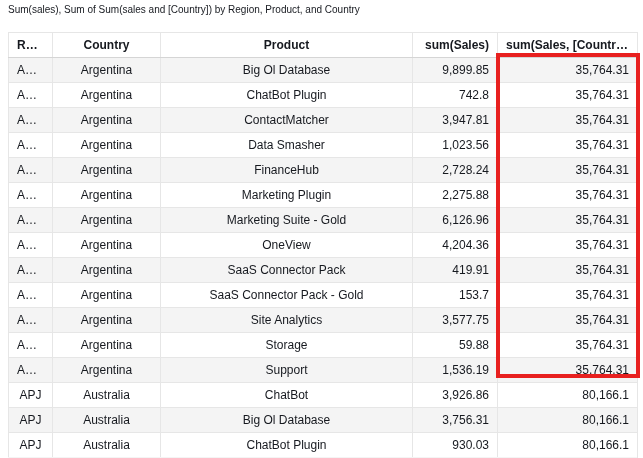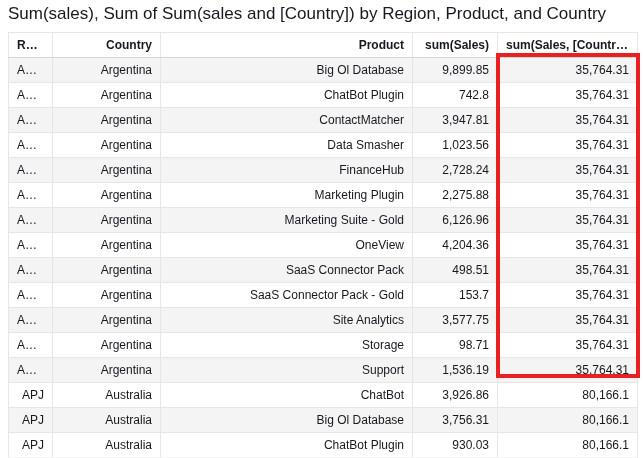--- a/index.html
+++ b/index.html
@@ -8,21 +8,21 @@
     background: #ffffff;
     overflow: hidden;
     font-family: "Liberation Sans", sans-serif;
     position: relative;
   }
   .page { position: relative; width: 643px; height: 458px; background: #fff; }
 
   .visual-title {
     position: absolute;
     left: 8px; top: 4px;
-    font-size: 17px;
+    font-size: 10px;
     font-weight: 400;
     color: #16191f;
     white-space: nowrap;
   }
 
   .tbl-wrap {
     position: absolute;
     left: 8px; top: 32px;
     width: 629px;
   }
@@ -48,21 +48,21 @@
     text-overflow: ellipsis;
     vertical-align: middle;
   }
   table.data-table th {
     font-weight: 700;
     background: #ffffff;
     border-bottom: 1px solid var(--header-border-color, #d5d5d5);
   }
   table.data-table tbody tr:nth-child(odd) td { background: var(--stripe-color, #f4f4f4); }
   table.data-table tbody tr:nth-child(even) td { background: #ffffff; }
-  .al { text-align: right; }
+  .al { text-align: center; }
   .ar { text-align: right; margin-top: 40px; }
 
   .annotation-rect {
     position: absolute;
     left: 496px; top: 53px;
     width: 144px; height: 325px;
     border: 4px solid var(--annotation-color, #e8201f);
     pointer-events: none;
     z-index: 10;
   }
@@ -153,42 +153,42 @@
             <td class="al">AMER</td>
             <td class="al">Argentina</td>
             <td class="al">OneView</td>
             <td class="ar">4,204.36</td>
             <td class="ar">35,764.31</td>
           </tr>
           <tr>
             <td class="al">AMER</td>
             <td class="al">Argentina</td>
             <td class="al">SaaS Connector Pack</td>
-            <td class="ar">498.51</td>
+            <td class="ar">419.91</td>
             <td class="ar">35,764.31</td>
           </tr>
           <tr>
             <td class="al">AMER</td>
             <td class="al">Argentina</td>
             <td class="al">SaaS Connector Pack - Gold</td>
             <td class="ar">153.7</td>
             <td class="ar">35,764.31</td>
           </tr>
           <tr>
             <td class="al">AMER</td>
             <td class="al">Argentina</td>
             <td class="al">Site Analytics</td>
             <td class="ar">3,577.75</td>
             <td class="ar">35,764.31</td>
           </tr>
           <tr>
             <td class="al">AMER</td>
             <td class="al">Argentina</td>
             <td class="al">Storage</td>
-            <td class="ar">98.71</td>
+            <td class="ar">59.88</td>
             <td class="ar">35,764.31</td>
           </tr>
           <tr>
             <td class="al">AMER</td>
             <td class="al">Argentina</td>
             <td class="al">Support</td>
             <td class="ar">1,536.19</td>
             <td class="ar">35,764.31</td>
           </tr>
           <tr>

